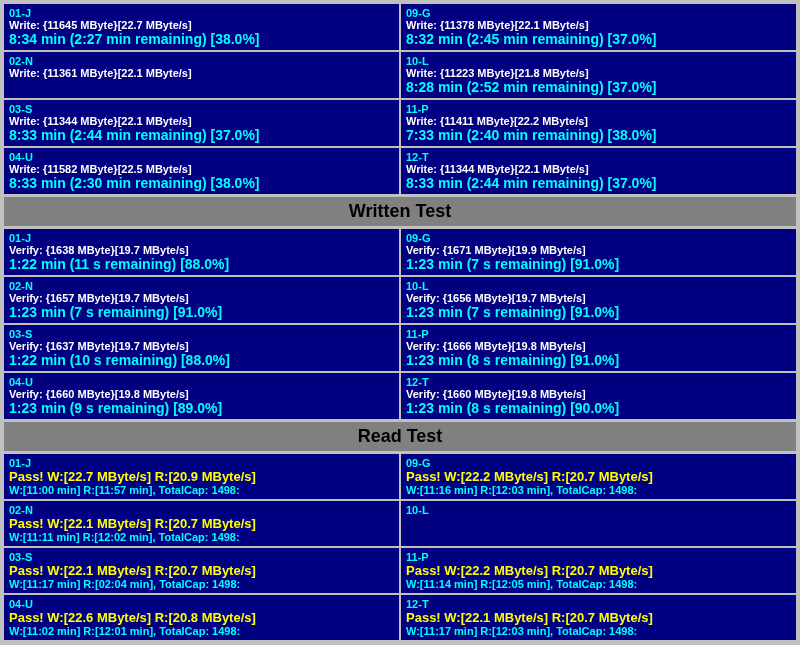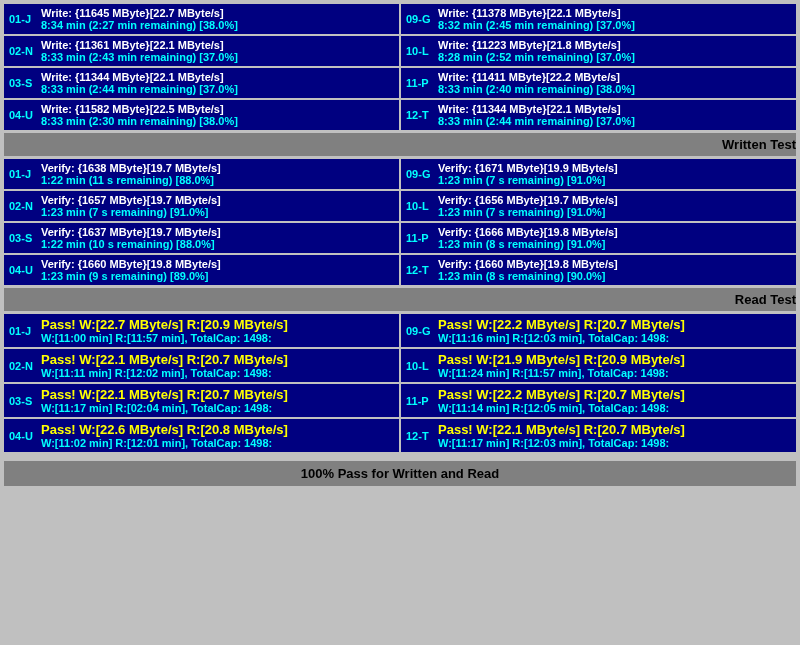--- a/index.html
+++ b/index.html
@@ -25,20 +25,21 @@
       gap: 2px;
     }
     .cell {
       background: #000080;
       color: #ffffff;
       padding: 3px 5px;
       font-size: 11px;
       font-weight: bold;
       display: flex;
       align-items: stretch;
+      flex-direction: column;
     }
     .cell-label {
       color: #00ffff;
       font-weight: bold;
       margin-right: 4px;
       min-width: 28px;
       display: flex;
       align-items: center;
       font-size: 11px;
     }
@@ -47,28 +48,28 @@
       flex-direction: column;
       justify-content: flex-end;
     }
     .cell-line1 {
       color: #ffffff;
       font-size: 11px;
       font-weight: bold;
     }
     .cell-line2 {
       color: #00ffff;
-      font-size: 11px;
+      font-size: 14px;
       font-weight: bold;
     }
     .section-header {
-      text-align: right;
+      text-align: center;
       background: #808080;
       color: #000000;
-      font-size: 13px;
+      font-size: 18px;
       font-weight: bold;
       padding: 4px 0;
       margin: 3px 0;
     }
     .pass-cell .cell-line1 {
       color: #ffff00;
       font-size: 13px;
     }
     .pass-cell .cell-line2 {
       color: #00ffff;
@@ -102,42 +103,41 @@
         <div class="cell-label">09-G</div>
         <div class="cell-content">
           <div class="cell-line1">Write: {11378 MByte}[22.1 MByte/s]</div>
           <div class="cell-line2">8:32 min (2:45 min remaining)  [37.0%]</div>
         </div>
       </div>
         <div class="cell">
         <div class="cell-label">02-N</div>
         <div class="cell-content">
           <div class="cell-line1">Write: {11361 MByte}[22.1 MByte/s]</div>
-          <div class="cell-line2">8:33 min (2:43 min remaining)  [37.0%]</div>
         </div>
       </div>
         <div class="cell">
         <div class="cell-label">10-L</div>
         <div class="cell-content">
           <div class="cell-line1">Write: {11223 MByte}[21.8 MByte/s]</div>
           <div class="cell-line2">8:28 min (2:52 min remaining)  [37.0%]</div>
         </div>
       </div>
         <div class="cell">
         <div class="cell-label">03-S</div>
         <div class="cell-content">
           <div class="cell-line1">Write: {11344 MByte}[22.1 MByte/s]</div>
           <div class="cell-line2">8:33 min (2:44 min remaining)  [37.0%]</div>
         </div>
       </div>
         <div class="cell">
         <div class="cell-label">11-P</div>
         <div class="cell-content">
           <div class="cell-line1">Write: {11411 MByte}[22.2 MByte/s]</div>
-          <div class="cell-line2">8:33 min (2:40 min remaining)  [38.0%]</div>
+          <div class="cell-line2">7:33 min (2:40 min remaining)  [38.0%]</div>
         </div>
       </div>
         <div class="cell">
         <div class="cell-label">04-U</div>
         <div class="cell-content">
           <div class="cell-line1">Write: {11582 MByte}[22.5 MByte/s]</div>
           <div class="cell-line2">8:33 min (2:30 min remaining)  [38.0%]</div>
         </div>
       </div>
         <div class="cell">
@@ -233,24 +233,20 @@
       </div>
         <div class="cell pass-cell">
         <div class="cell-label">02-N</div>
         <div class="cell-content">
           <div class="cell-line1">Pass! W:[22.1 MByte/s] R:[20.7 MByte/s]</div>
           <div class="cell-line2">W:[11:11 min] R:[12:02 min], TotalCap: 1498:</div>
         </div>
       </div>
         <div class="cell pass-cell">
         <div class="cell-label">10-L</div>
-        <div class="cell-content">
-          <div class="cell-line1">Pass! W:[21.9 MByte/s] R:[20.9 MByte/s]</div>
-          <div class="cell-line2">W:[11:24 min] R:[11:57 min], TotalCap: 1498:</div>
-        </div>
       </div>
         <div class="cell pass-cell">
         <div class="cell-label">03-S</div>
         <div class="cell-content">
           <div class="cell-line1">Pass! W:[22.1 MByte/s] R:[20.7 MByte/s]</div>
           <div class="cell-line2">W:[11:17 min] R:[02:04 min], TotalCap: 1498:</div>
         </div>
       </div>
         <div class="cell pass-cell">
         <div class="cell-label">11-P</div>

